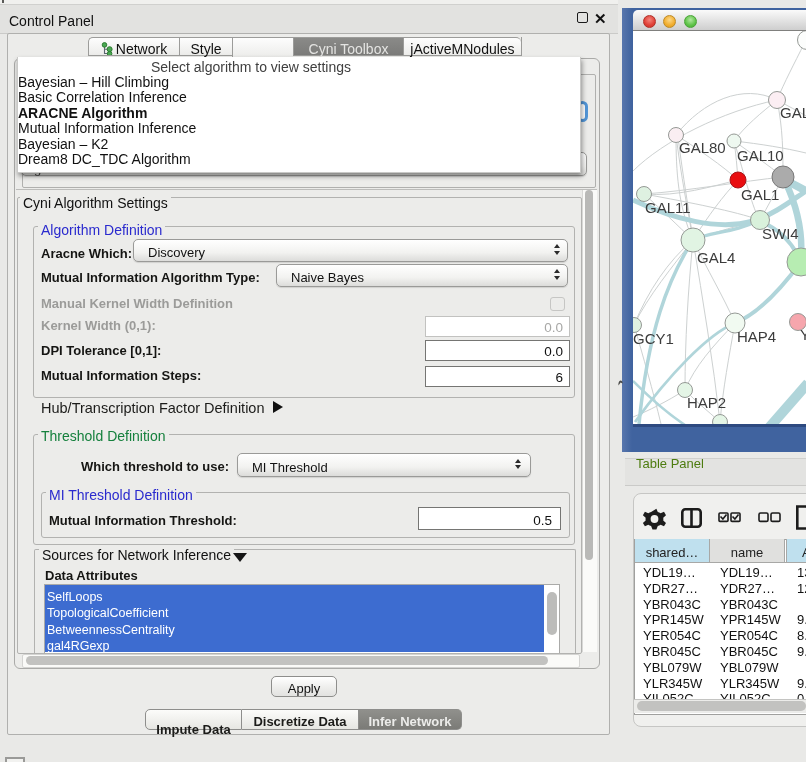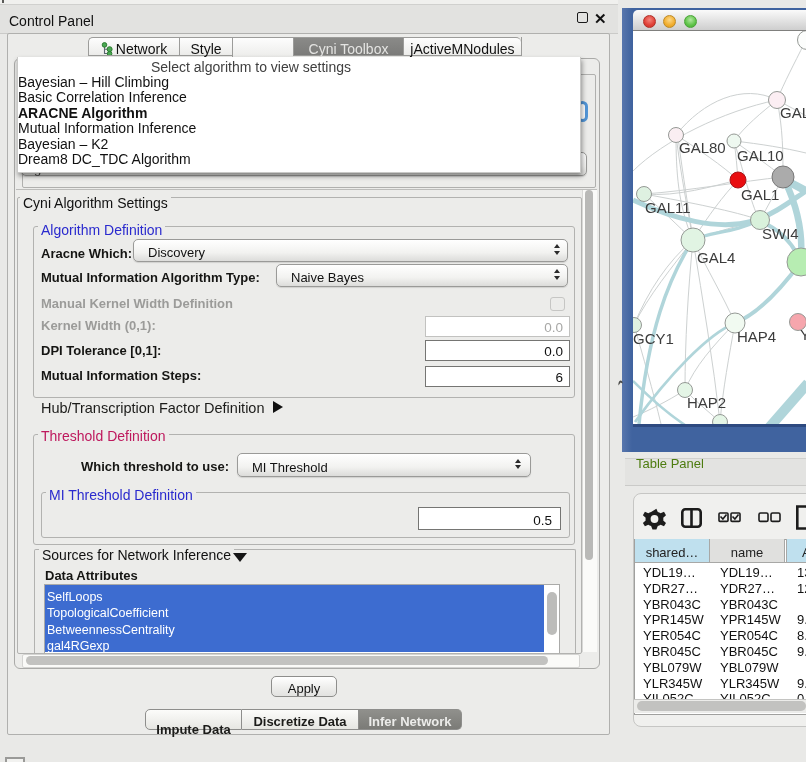--- a/index.html
+++ b/index.html
@@ -92,33 +92,34 @@
 <div class="lbl b" style="left:41px;top:343px;">DPI Tolerance [0,1]:</div>
 <div class="tf" style="left:425px;top:340px;width:137px;height:16px;padding:3px 6px 0 0;">0.0</div>
 
 <div class="lbl b" style="left:41px;top:368px;">Mutual Information Steps:</div>
 <div class="tf" style="left:425px;top:366px;width:137px;height:15.5px;padding:3px 6px 0 0;">6</div>
 
 <div class="lbl" style="left:41px;top:399.5px;font-size:14.5px;color:#1b1b19;">Hub/Transcription Factor Definition</div>
 <div class="abs" style="left:273px;top:401px;width:0;height:0;border-left:10px solid #111;border-top:6px solid transparent;border-bottom:6px solid transparent;"></div>
 
 <div class="fs" style="left:33px;top:434px;width:540px;height:109px;"></div>
-<div class="leg" style="left:38px;top:429px;color:#be185d;">Threshold Definition</div>
+<div class="leg" style="left:38px;top:429px;color:#15803d;">Threshold Definition</div>
 
 <div class="lbl b" style="left:81px;top:459px;">Which threshold to use:</div>
 <div class="combo" style="left:237px;top:453px;width:292px;height:22px;">
   <div class="ct" style="top:6px;">MI Threshold</div>
   <div class="arrows" style="right:9px;top:4.5px;">
         <div class="au"></div>
         <div class="ad"></div>
       </div>
 </div>
 
 <div class="fs" style="left:41px;top:492px;width:527px;height:44px;"></div>
 <div class="leg" style="left:46px;top:487.5px;color:#2a2ace;">MI Threshold Definition</div>
+<div class="lbl b" style="left:49px;top:513px;">Mutual Information Threshold:</div>
 <div class="tf" style="left:418px;top:507px;width:133px;height:16.5px;padding:4.5px 8px 0 0;">0.5</div>
 
 <div class="fs" style="left:34px;top:549px;width:540px;height:103px;border-bottom:none;border-radius:2px 2px 0 0;"></div>
 <div class="leg" style="left:39px;top:548px;color:#111;">Sources for Network Inference</div>
 <div class="abs" style="left:233px;top:553px;width:0;height:0;border-top:9px solid #151515;border-left:7.5px solid transparent;border-right:7.5px solid transparent;"></div>
 
 <div class="lbl b" style="left:45px;top:568px;">Data Attributes</div>
 
 <div class="abs" style="left:43.5px;top:584px;width:514px;height:68px;background:#fff;border:1px solid #aaaaa8;border-bottom:none;"></div>
 <div class="abs" style="left:44.5px;top:585px;width:499.5px;height:67px;background:#3d6cd0;"></div>

